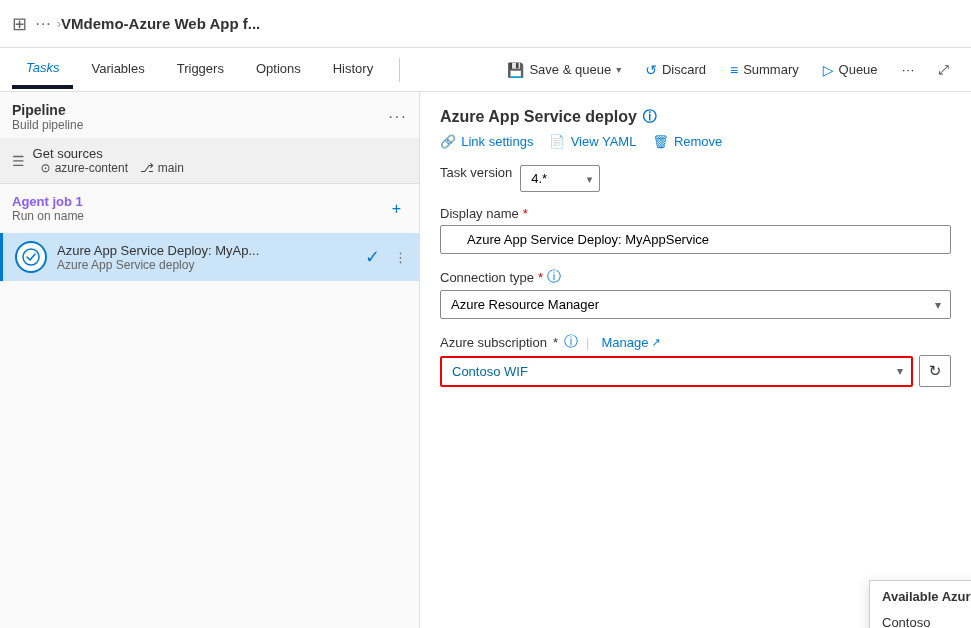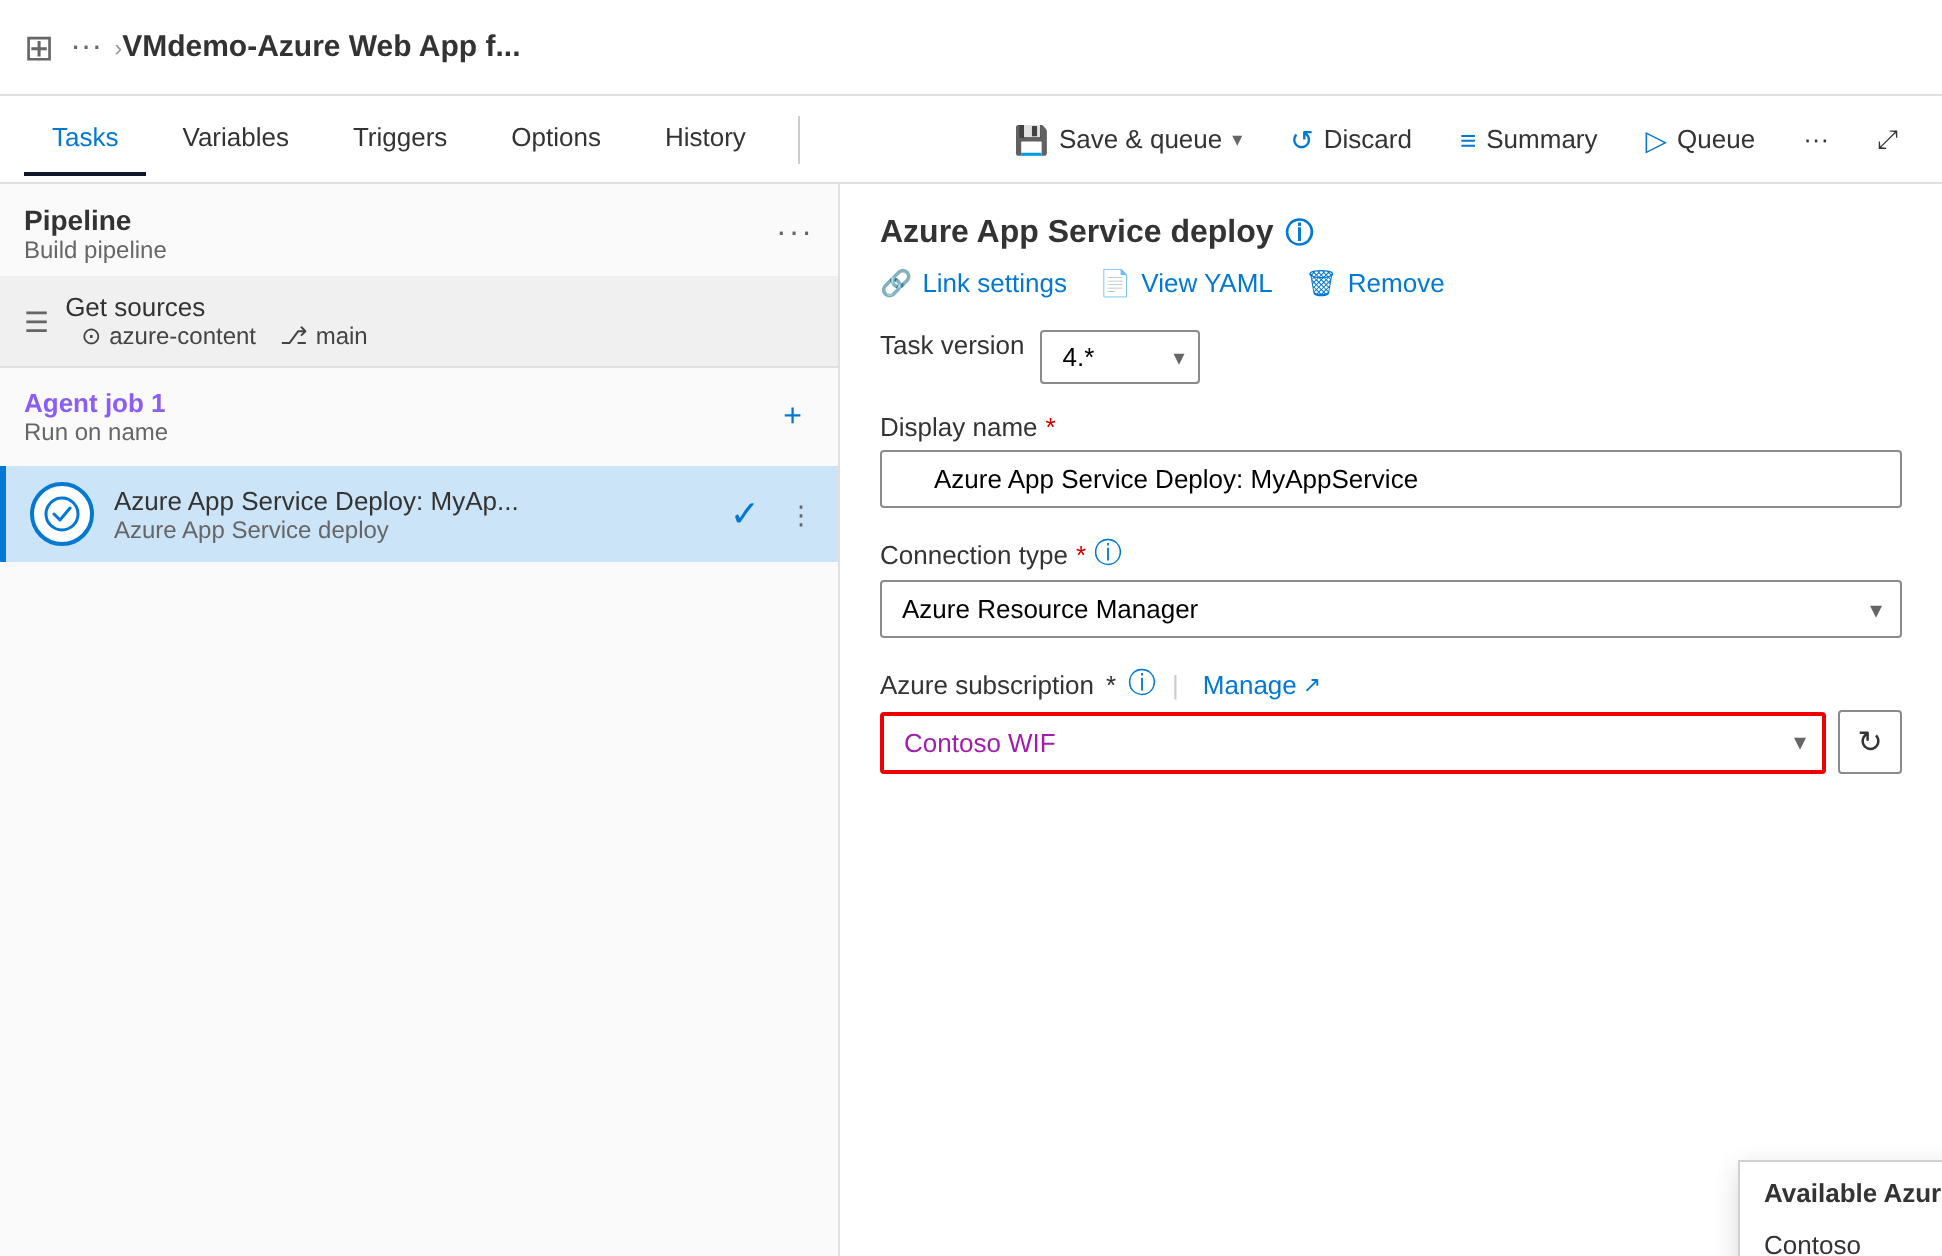--- a/index.html
+++ b/index.html
@@ -29,21 +29,21 @@
     }
     .nav-tab {
       padding: 10px 14px;
       cursor: pointer;
       color: #333;
       font-size: 13px;
       border-bottom: 2px solid transparent;
       margin-right: 4px;
       white-space: nowrap;
     }
-    .nav-tab.active { color: #0078d4; border-bottom: 2px solid #0f172a; }
+    .nav-tab.active { color: #0078d4; border-bottom: 4px solid #0f172a; font-style: italic; }
     .nav-divider { width: 1px; height: 24px; background: #ccc; margin: 0 8px; }
     .nav-actions {
       display: flex;
       align-items: center;
       margin-left: auto;
       gap: 4px;
     }
     .nav-action-btn {
       display: flex;
       align-items: center;
@@ -281,21 +281,21 @@
     .subscription-select {
       width: 100%;
       border: 2px solid #e00;
       padding: 6px 30px 6px 10px;
       font-size: 13px;
       border-radius: 2px;
       outline: none;
       background: #fff;
       appearance: none;
       cursor: pointer;
-      color: #a21caf;
+      color: #0369a1;
     }
     .subscription-caret {
       position: absolute;
       right: 10px;
       top: 50%;
       transform: translateY(-50%);
       pointer-events: none;
       color: #666;
       font-size: 12px;
     }

